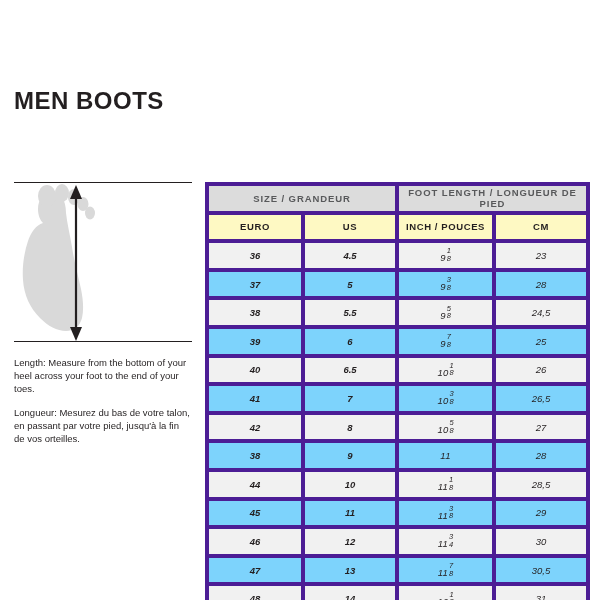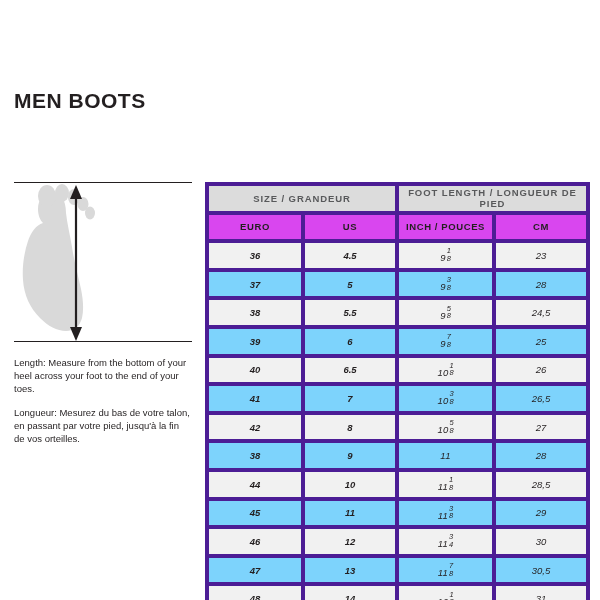--- a/index.html
+++ b/index.html
@@ -21,21 +21,21 @@
     box-sizing: border-box;
   }
   
   .titles {
     position: absolute;
     left: 14px;
     top: 88px;
     width: 420px;
   }
   .title-line {
-    font-size: 21px;
+    font-size: 24px;
     font-weight: bold;
     letter-spacing: 0.5px;
     line-height: 26px;
     text-transform: uppercase;
     color: #231f20;
   }
   
   .left-panel {
     position: absolute;
     left: 14px;
@@ -90,21 +90,21 @@
   }
   th.group-head {
     background: #dcdcdc;
     font-size: 9px;
     font-weight: bold;
     letter-spacing: 0.9px;
     color: #58595b;
     height: 26px;
   }
   th.col-head {
-    background: #d946ef;
+    background: #fef9c3;
     font-size: 9.5px;
     font-weight: bold;
     letter-spacing: 0.6px;
     color: #231f20;
     height: 26px;
   }
   td.cell {
     background: #f1f1f1;
     font-weight: bold;
     color: #231f20;

